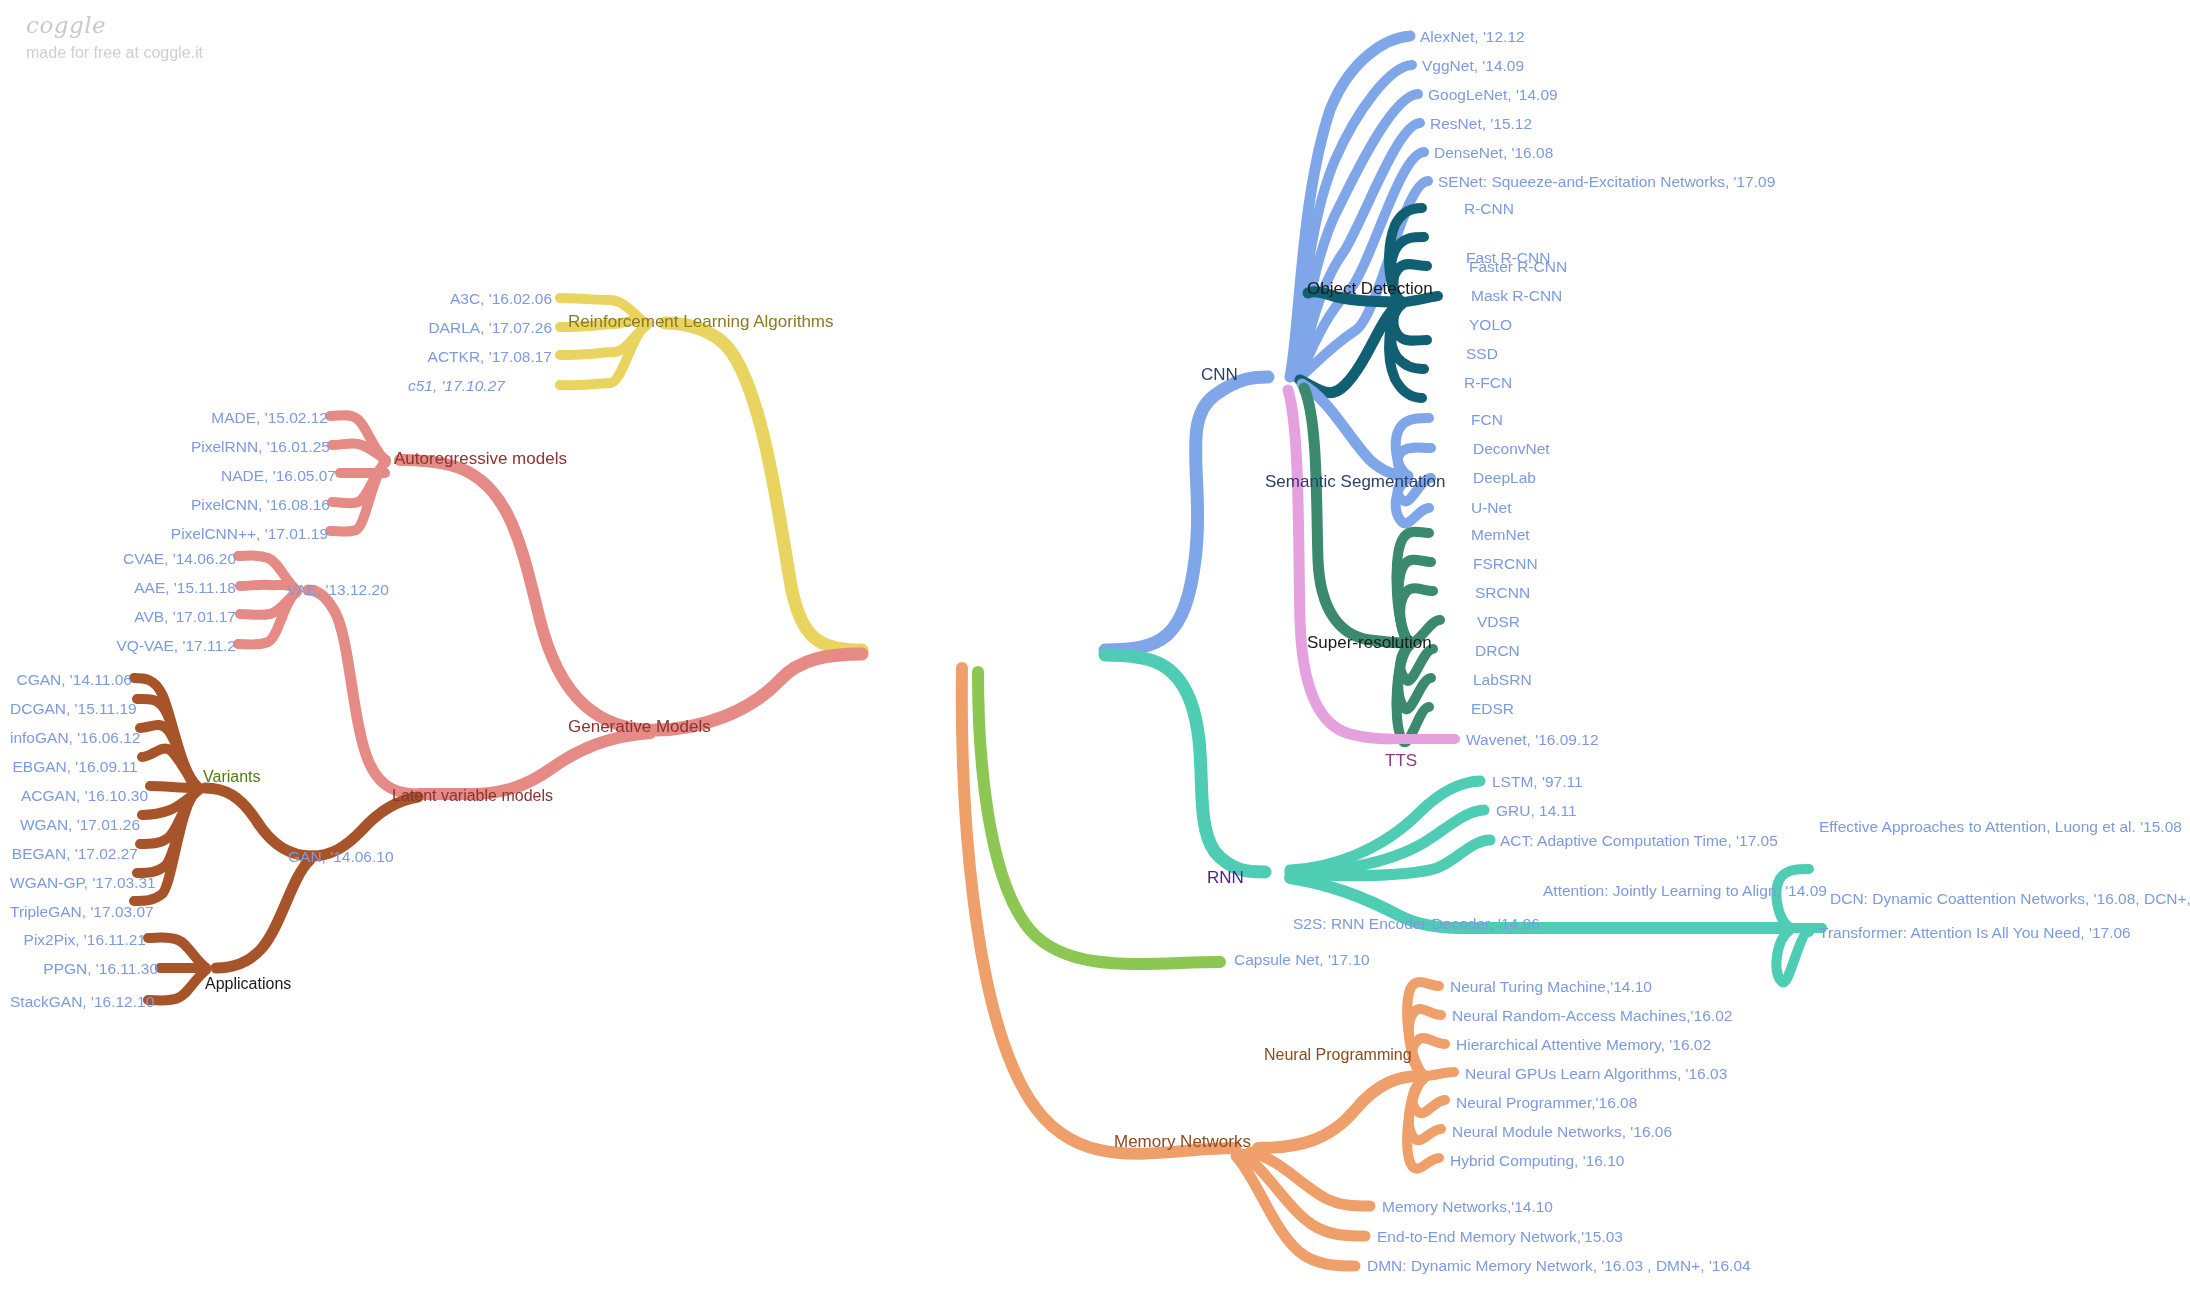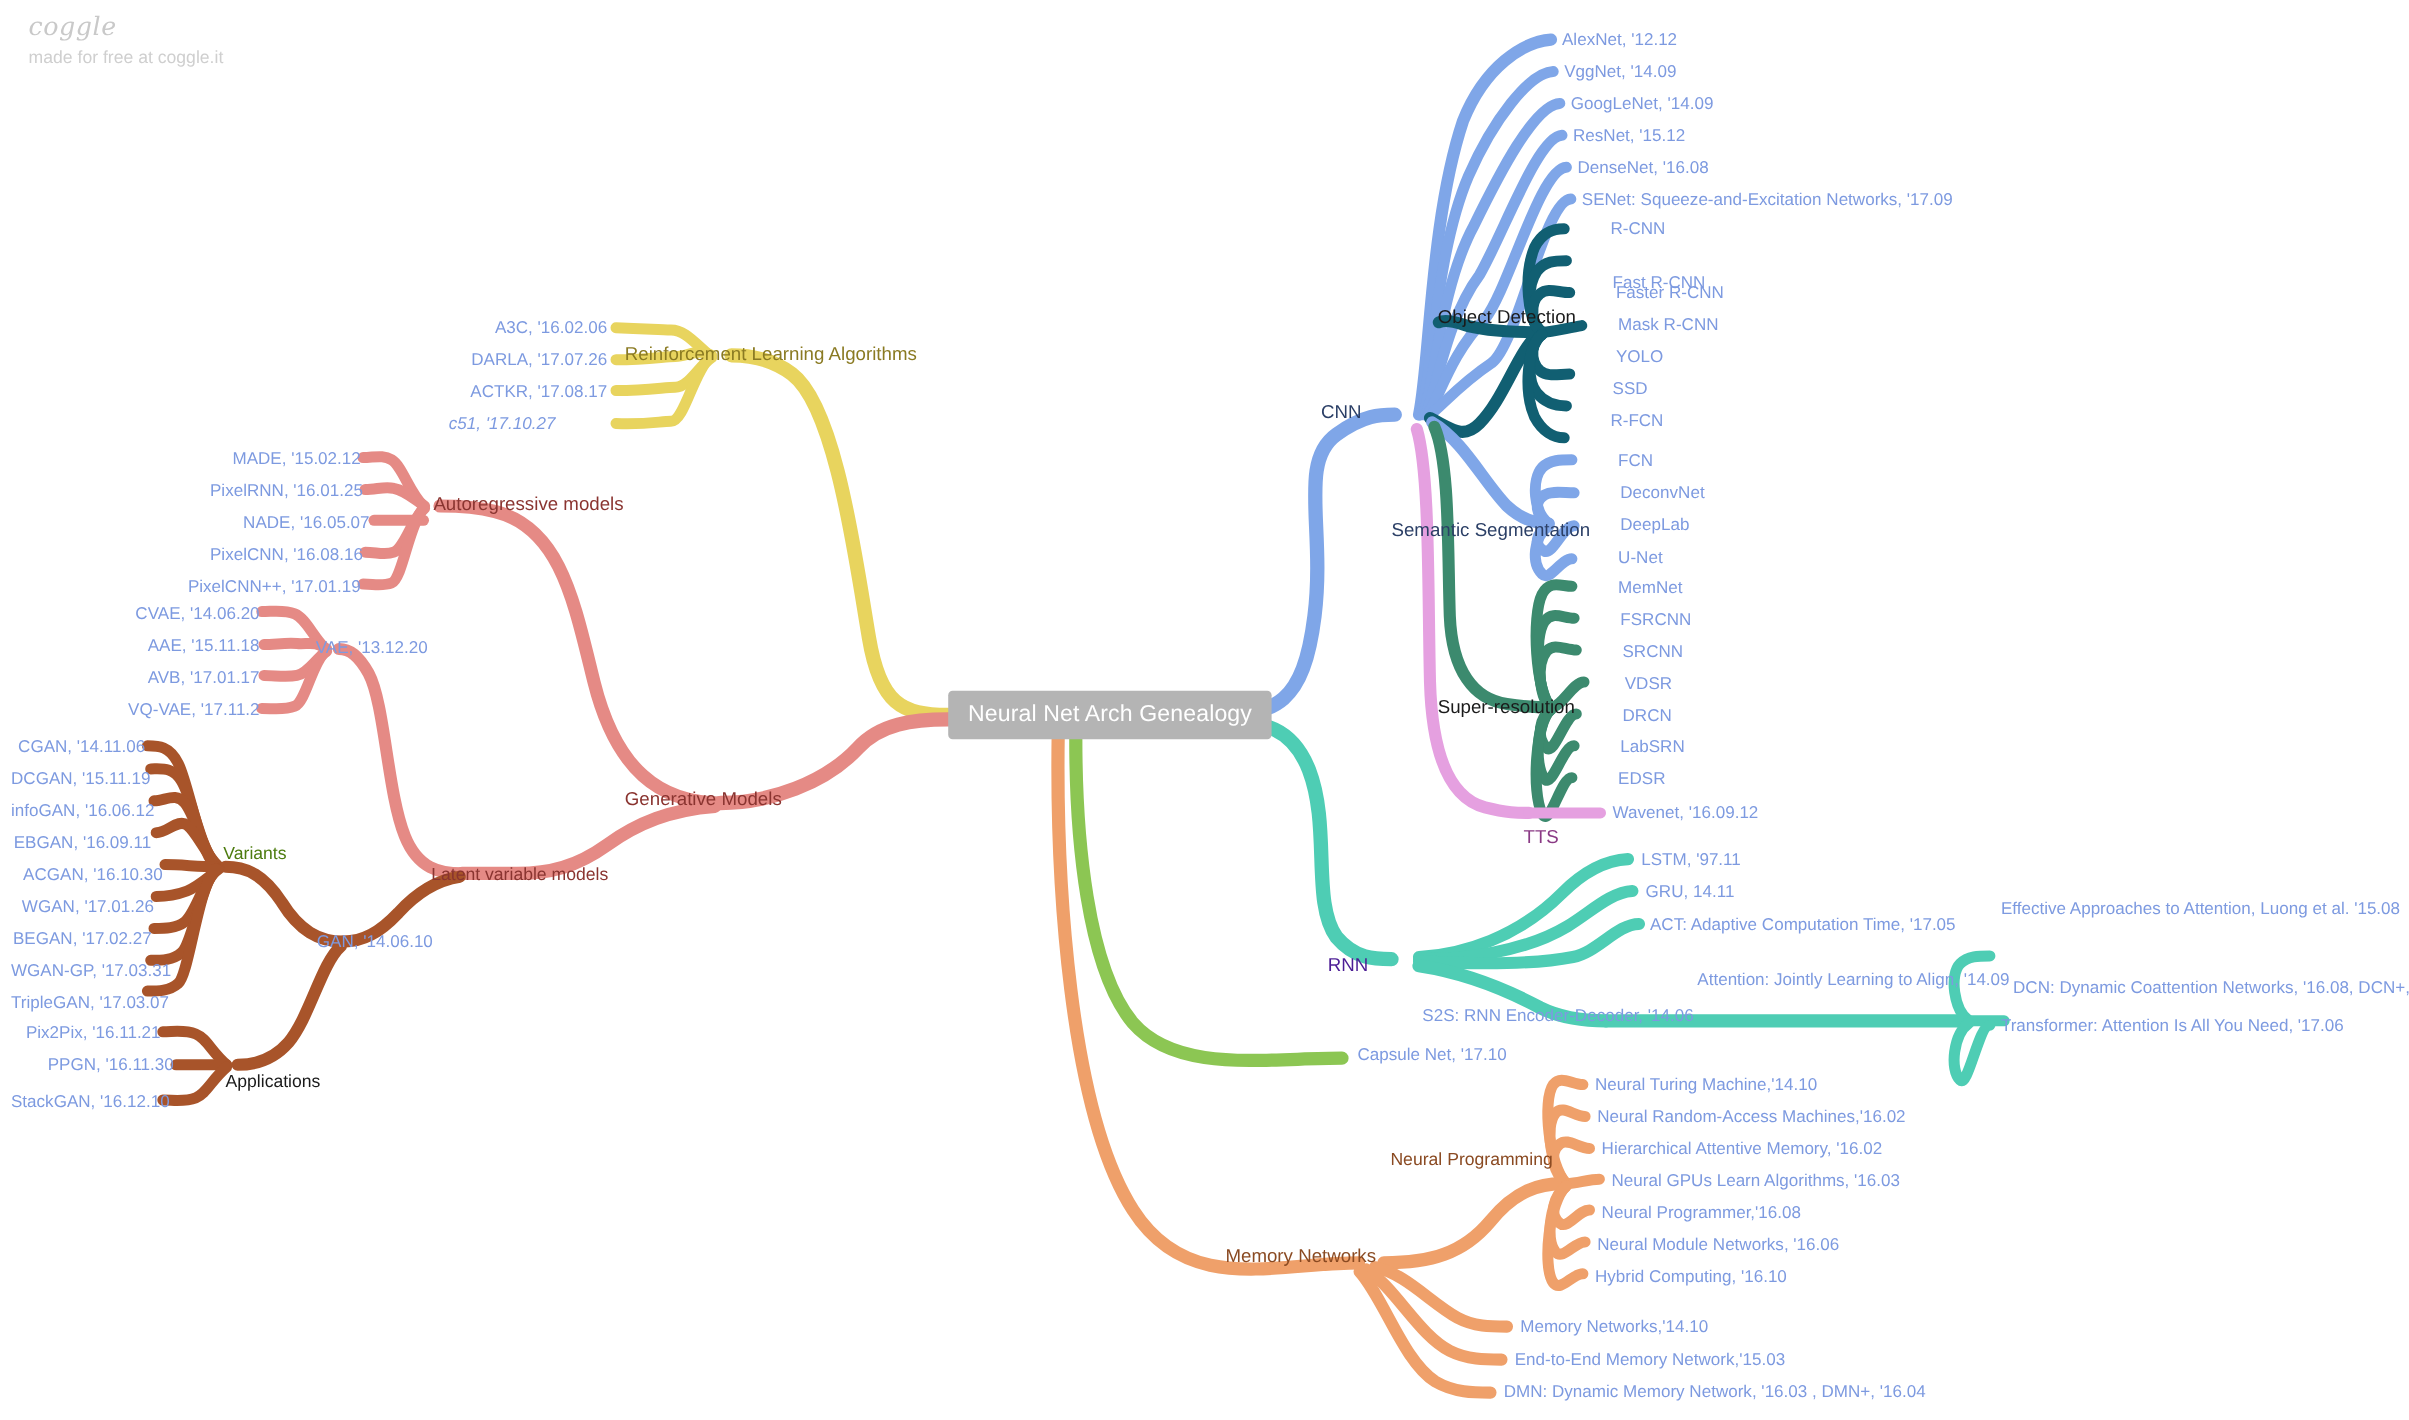--- a/index.html
+++ b/index.html
@@ -182,21 +182,20 @@
       <path d="M196,790 C180,806 172,886 162,894 C154,901 144,901 134,901" stroke="#a8542a" stroke-width="10"></path>
 
       <path d="M310,860 C292,876 282,924 262,948 C248,964 232,968 216,968" stroke="#a8542a" stroke-width="11"></path>
       <path d="M206,968 C192,956 188,944 178,940 C168,936 158,938 148,938" stroke="#a8542a" stroke-width="10"></path>
       <path d="M206,968 C190,968 175,968 160,968" stroke="#a8542a" stroke-width="10"></path>
       <path d="M206,970 C192,982 188,994 178,998 C168,1002 158,1000 148,1000" stroke="#a8542a" stroke-width="10"></path>
 
     </g>
   </svg>
 
-  <div class="root-node" style="left:862px; top:628px;">Neural Net Arch Genealogy</div>
 
   <div class="lbl node" style="left:1201px; top:366px; color:#2b3f66;">CNN</div>
   <div class="lbl node" style="left:1307px; top:280px; color:#1a1a1a;">Object Detection</div>
   <div class="lbl node" style="left:1265px; top:473px; color:#2b3f66;">Semantic Segmentation</div>
   <div class="lbl node" style="left:1307px; top:634px; color:#1a1a1a;">Super-resolution</div>
   <div class="lbl node" style="left:1385px; top:752px; color:#8a3a85;">TTS</div>
   <div class="lbl node" style="left:1207px; top:869px; color:#4c1d95;">RNN</div>
   <div class="lbl leaf" style="left:1293px; top:916px;">S2S: RNN Encoder-Decoder, '14.06</div>
   <div class="lbl leaf" style="left:1543px; top:883px;">Attention: Jointly Learning to Align, '14.09</div>
   <div class="lbl leaf" style="left:1234px; top:952px;">Capsule Net, '17.10</div>

